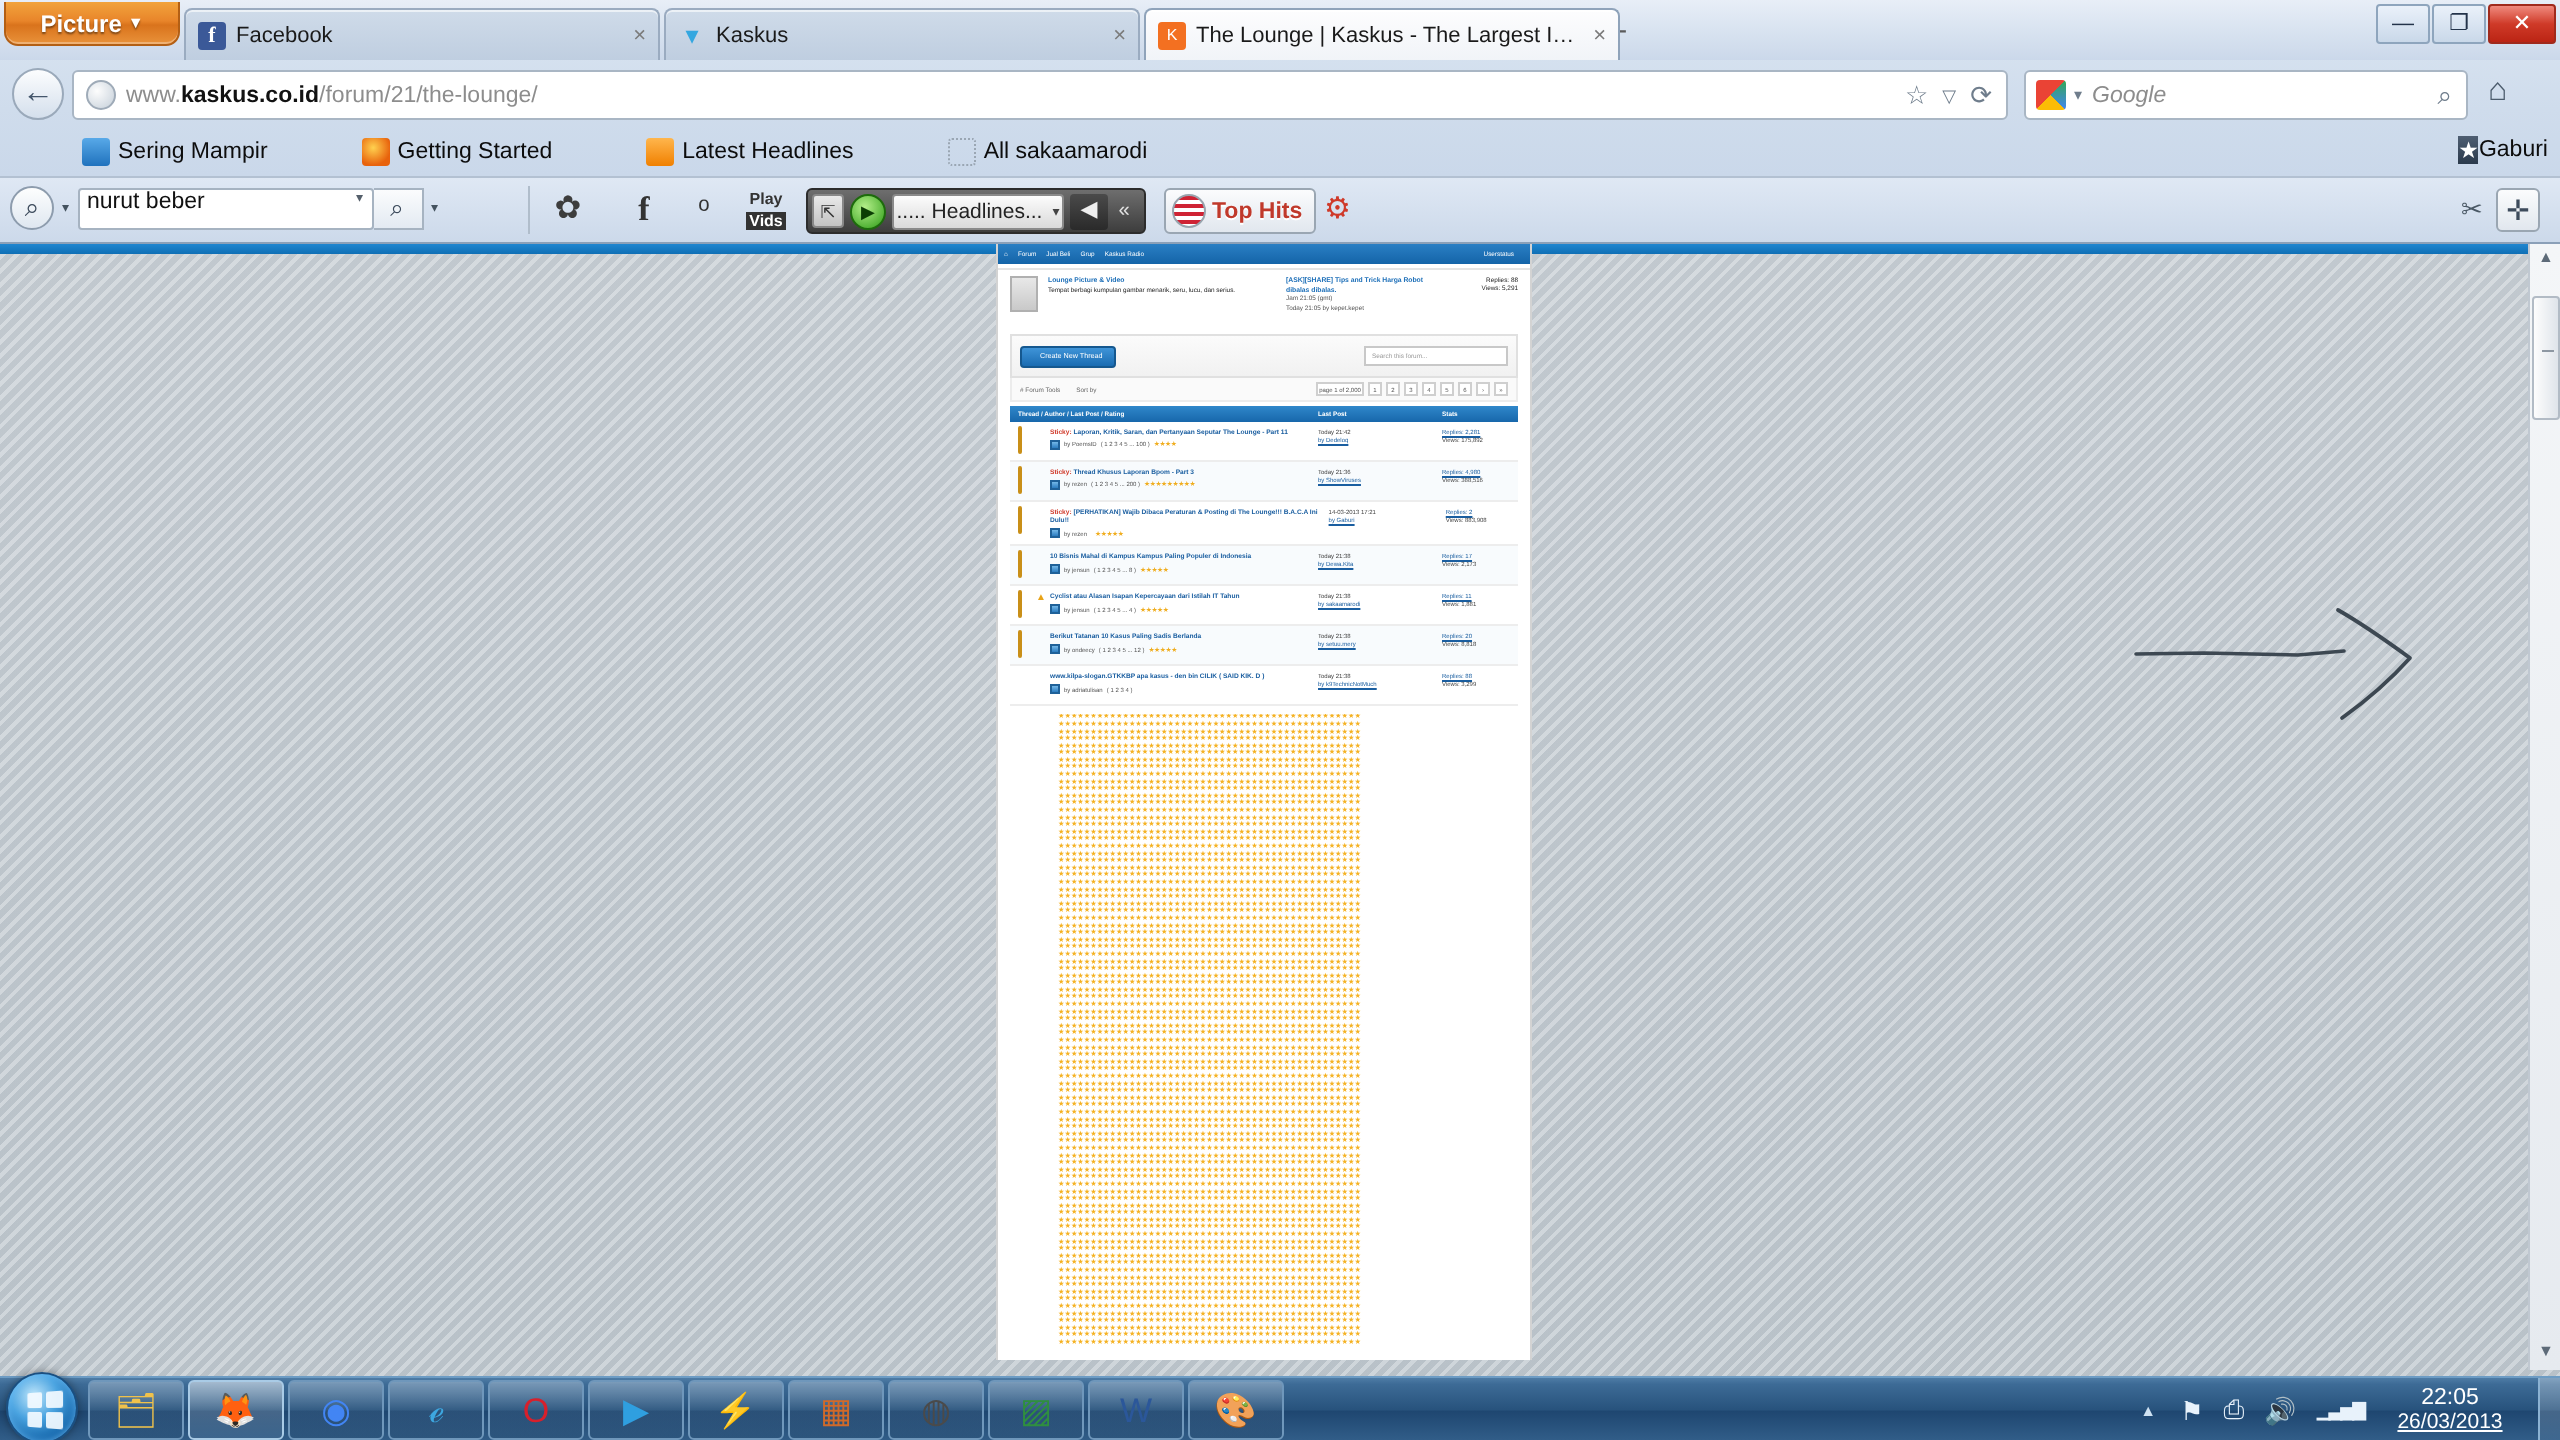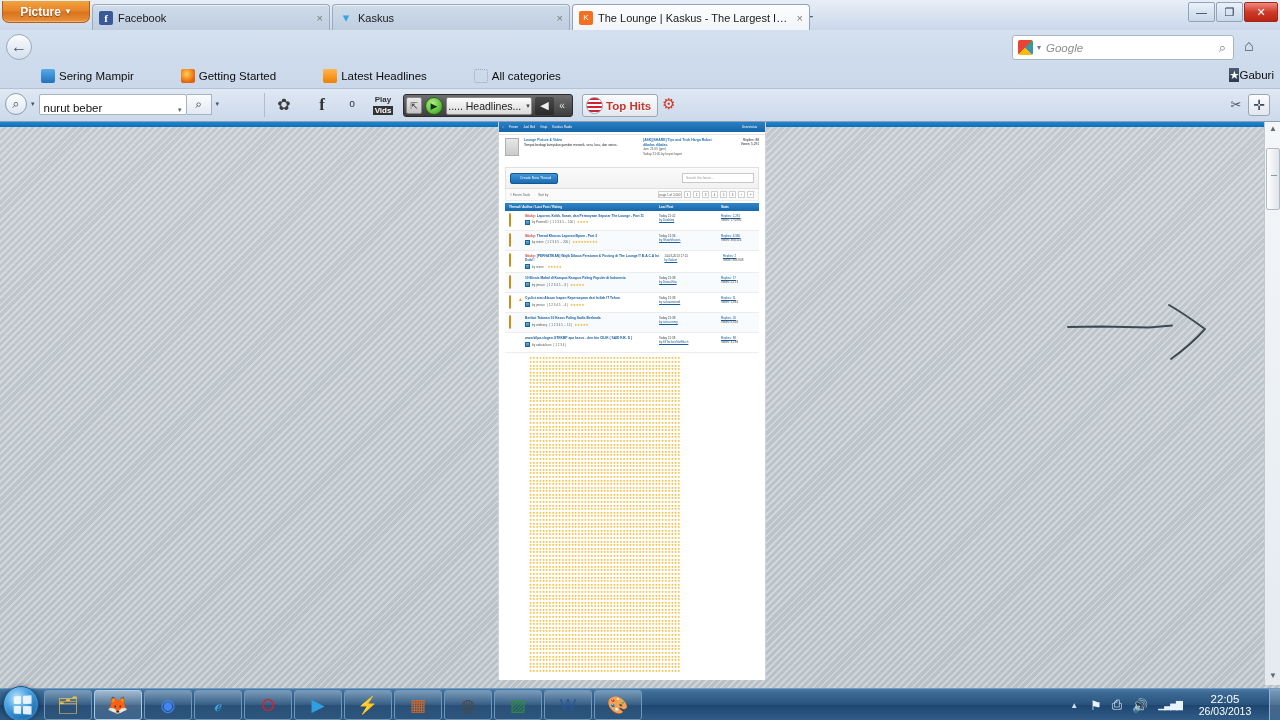--- a/index.html
+++ b/index.html
@@ -142,21 +142,21 @@
   
   #addonbar { position:absolute; left:0; top:88px; width:1280px; height:33px;
               border-top:1px solid #b3c1d2;
               background: linear-gradient(#dfe8f4,#ccd9ea); }
   #srch2 { position:absolute; left:5px; top:4px; display:flex; align-items:center; }
   .magn { width:22px;height:22px;border-radius:50%;border:1px solid #8d9cad;
           background:linear-gradient(#fdfefe,#dfe7f0);
           text-align:center;line-height:20px;font-size:13px;color:#3d4b5c;}
   .tiny-caret{ font-size:7px; color:#44525f; margin:0 4px; }
   #srchfield { width:148px;height:21px;background:#fff;border:1px solid #a6b3c1;
-               border-radius:2px; display:flex;align-items:flex-end;padding:0 4px; font-size:11.5px;color:#111;}
+               border-radius:2px; display:flex;align-items:flex-start;padding:0 4px; font-size:11.5px;color:#111;}
   #go2 { width:25px;height:21px;border:1px solid #a6b3c1;border-left:none;background:linear-gradient(#fbfcfd,#e3eaf2);
          text-align:center;line-height:19px;font-size:12px;color:#3d4b5c;}
   .sepv { position:absolute; width:1px; height:24px; top:4px; background:#b0bdcb; }
   .aicon { position:absolute; top:4px; height:24px; line-height:24px; text-align:center;
            font-size:15px; color:#3b3b3b; }
   #mediabar { position:absolute; left:403px; top:5px; width:170px; height:23px;
               background:linear-gradient(#6e6e6e,#3d3d3d); border:1px solid #2c2c2c;
               border-radius:3px; display:flex; align-items:center; padding:0 2px; }
   #mb-pop { width:16px;height:17px;border:1px solid #888;background:linear-gradient(#e9e9e9,#c3c3c3);
             font-size:9px;color:#333;text-align:center;line-height:16px;border-radius:2px;margin-right:3px;}
@@ -290,21 +290,21 @@
         display:flex; align-items:center; justify-content:center; }
   .tk.active { background: linear-gradient(rgba(255,255,255,.52), rgba(255,255,255,.18) 50%, rgba(255,255,255,.06));
                border-color:#a9cbe6; }
   .tk .gi { font-size:17px; line-height:17px; }
 
   #tray { position:absolute; right:0; top:0; height:32px; display:flex; align-items:center; }
   #tray .tcaret { font-size:8px; color:#cfe2f2; margin:0 7px; }
   #tray .ti { font-size:13px; color:#e8f2fb; margin:0 5px; }
   #clock { width:76px; text-align:center; color:#fff; line-height:12px; margin-right:4px; }
   #clock .t1{ font-size:11.5px; display:block;}
-  #clock .t2{ font-size:10.5px; display:block;}
+  #clock .t2{ font-size:10.5px; display:block;text-decoration:underline;}
   #showdesk { width:11px; height:32px; margin-left:2px;
               background:linear-gradient(rgba(255,255,255,.3),rgba(255,255,255,.06));
               border-left:1px solid #8cb2d2; }
 </style>
 </head>
 <body>
 
 <div id="desktop"></div>
 
 <div id="content-area">
@@ -527,20 +527,27 @@
     <div id="wctrl">
       <div>—</div>
       <div>❐</div>
       <div class="close">✕</div>
     </div>
   </div>
 
   <div id="navbar">
     <div class="navbtn" id="backbtn">←</div>
 
+    <div id="urlbar">
+      <span id="sitefav"></span>
+      <span id="urltext"><span>www.</span><b>kaskus.co.id</b><span>/forum/21/the-lounge/</span></span>
+      <span class="ubicon">☆</span>
+      <span class="ubicon" style="font-size:9px">▽</span>
+      <span class="ubicon">⟳</span>
+    </div>
 
     <div id="searchbar">
       <span id="gicon"></span>
       <span class="ubicon" style="font-size:8px;margin-right:5px">▾</span>
       <span id="gph">Google</span>
       <span class="ubicon">⌕</span>
     </div>
 
     <div id="homebtn">⌂</div>
   </div>
@@ -553,21 +560,21 @@
     <div class="bm">
       <span class="bmi bi-ff"></span>
       <span>Getting Started</span>
     </div>
     <div class="bm">
       <span class="bmi bi-rss"></span>
       <span>Latest Headlines</span>
     </div>
     <div class="bm">
       <span class="bmi bi-none"></span>
-      <span>All categories</span>
+      <span>All sakaamarodi</span>
     </div>
     <div id="markah">
       <span class="bmi">★</span>
       <span>Gaburi</span>
     </div>
   </div>
 
   <div id="addonbar">
     <div id="srch2">
       <span class="magn">⌕</span>

